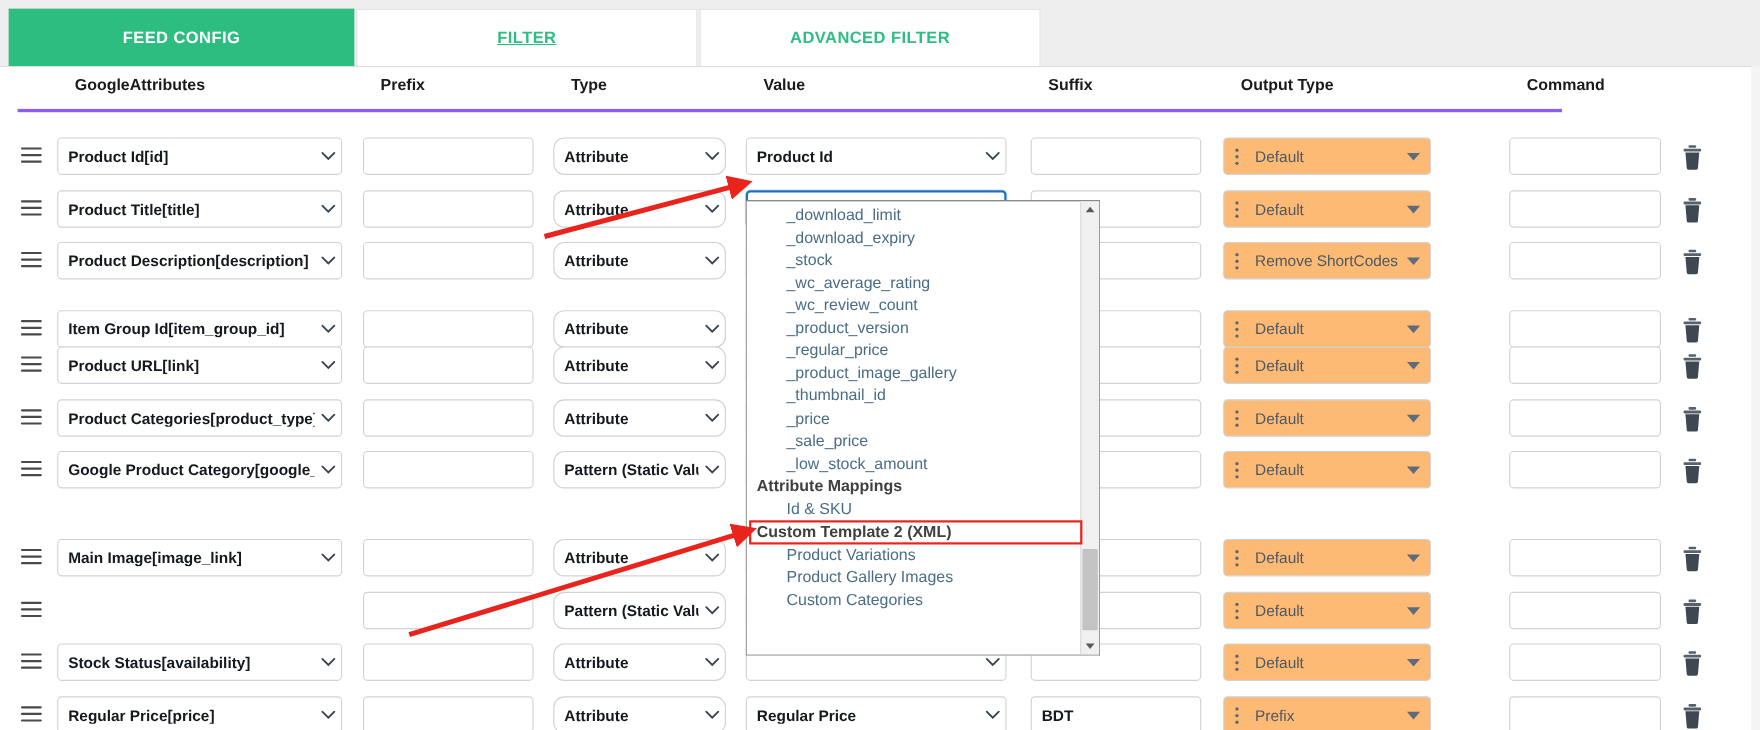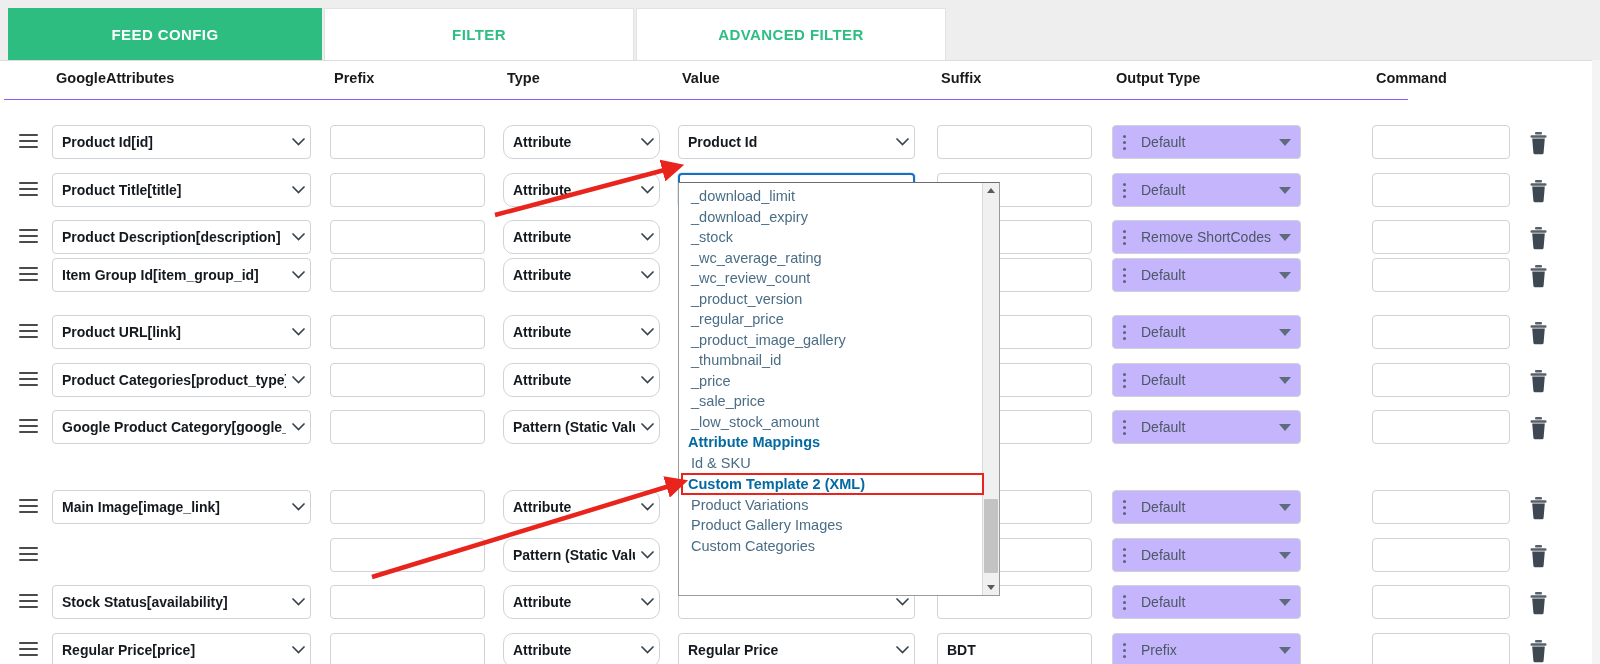--- a/index.html
+++ b/index.html
@@ -19,32 +19,32 @@
   .tab{
     height:52px;
     display:flex;align-items:center;justify-content:center;
     font-size:15px;font-weight:bold;letter-spacing:.4px;
     background:#ffffff;border:1px solid #e2e2e2;border-bottom:none;
     color:#2ebd82;
     box-sizing:border-box;
   }
   .tab.active{background:#2dbd81;color:#ffffff;border-color:#2dbd81;}
   .tab.t1{width:314px;margin-left:8px;}
-  .tab.t2{width:310px;margin-left:2px;}
+  .tab.t2{width:310px;margin-left:2px;text-decoration:underline;}
   .tab.t3{width:310px;margin-left:2px;}
 
   
   .panel{
     position:absolute;left:0;top:60px;width:1600px;height:604px;
     background:#ffffff;border-top:1px solid #dddddd;
     box-sizing:border-box;
   }
   .thead{
-    position:absolute;left:4px;top:0;width:1404px;height:38px;
-    border-bottom:1px solid #8b5cf6;
+    position:absolute;left:16px;top:0;width:1404px;height:38px;
+    border-bottom:3px solid #8b5cf6;
   }
   .th{
     position:absolute;top:9px;
     font-size:14.5px;font-weight:bold;color:#1a1a1a;
     white-space:nowrap;
   }
 
   
   .c-attr{left:52px;}
   .c-prefix{left:330px;}
@@ -81,21 +81,21 @@
     flex:0 0 auto;width:24px;text-align:center;color:#3b4754;
     font-size:13px;line-height:1;
   }
   .chev svg{display:block;margin:0 auto;}
 
   .f-attr{left:52px;width:259px;}
   .f-prefix{left:330px;width:155px;}
   .f-type{left:503px;width:157px;border-radius:10px;}
   .f-value{left:678px;width:237px;}
   .f-suffix{left:937px;width:155px;}
-  .f-output{left:1112px;width:189px;background:#c4b5fd;}
+  .f-output{left:1112px;width:189px;background:#fdba74;}
   .f-cmd{left:1372px;width:138px;}
 
   .f-output .txt{font-weight:normal;color:#4c5864;padding-left:28px;font-size:14px;}
   .dots{
     position:absolute;left:10px;top:9px;width:4px;height:16px;
   }
   .dots b{display:block;width:3px;height:3px;border-radius:50%;background:#5a6674;margin-bottom:3px;}
   .caret-tri{
     position:absolute;right:9px;top:13px;
     width:0;height:0;border-left:6px solid transparent;border-right:6px solid transparent;
@@ -116,28 +116,28 @@
     box-sizing:border-box;
     z-index:40;
     overflow:hidden;
   }
   .dd-list{
     position:absolute;left:0;top:0;width:305px;height:412px;
     padding-top:3px;box-sizing:border-box;
   }
   .dd-opt{
     height:20.5px;line-height:20.5px;
-    padding-left:12px;
+    padding-left:36px;
     font-size:14.5px;color:#4a6d86;
     white-space:nowrap;overflow:hidden;
   }
   .dd-group{
     height:21px;line-height:21px;
     padding-left:9px;
-    font-size:14.5px;font-weight:bold;color:#0369a1;
+    font-size:14.5px;font-weight:bold;color:#404040;
     white-space:nowrap;
   }
   .dd-opt.sel{background:#1e8fef;color:#ffffff;}
   .sel-highlight{
     position:absolute;left:2px;width:303px;height:22px;
     border:2px solid #e8241c;box-sizing:border-box;
     pointer-events:none;z-index:45;
   }
 
   .dd-scroll{
@@ -344,21 +344,21 @@
         </div>
         <div class="fld f-cmd">
           <span class="txt"></span>
         </div>
         <div class="trash"><svg width="21" height="24" viewBox="0 0 21 24">
             <rect x="7" y="1" width="7" height="2.4" rx="1" fill="#57606b"></rect>
             <rect x="2.5" y="4.2" width="16" height="2.6" rx="1" fill="#57606b"></rect>
             <path d="M4.2 7.6 h12.6 l-1.2 14.2 a1.6 1.6 0 0 1 -1.6 1.5 h-7 a1.6 1.6 0 0 1 -1.6 -1.5 z" fill="#3e4852"></path>
           </svg></div>
       </div>
-      <div class="row" style="top: 154px;">
+      <div class="row" style="top: 178px;">
         <div class="grip">
           <i></i>
           <i></i>
           <i></i>
         </div>
         <div class="fld f-attr">
           <span class="txt">Item Group Id[item_group_id]</span>
           <span class="chev">
             <svg width="13" height="8" viewBox="0 0 13 8">
               <path d="M1 1 L6.5 6.5 L12 1" fill="none" stroke="#39444f" stroke-width="1.7" stroke-linecap="round"></path>

